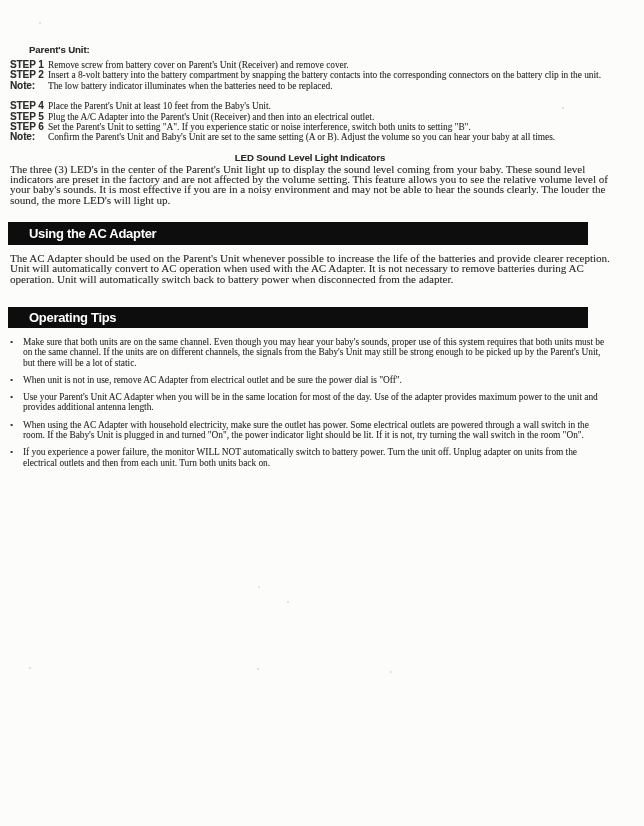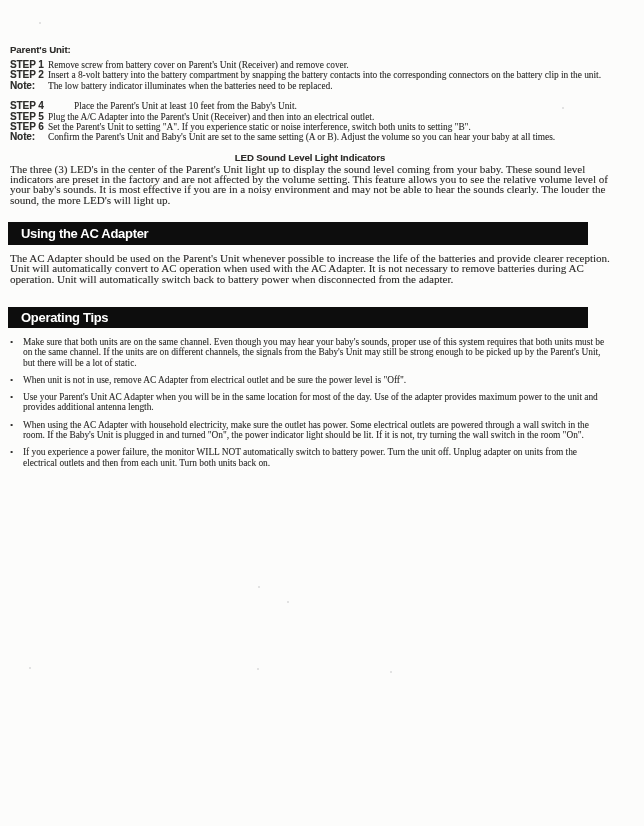--- a/index.html
+++ b/index.html
@@ -21,24 +21,25 @@
     left: 10px; top: 0;
     width: 600px;
     text-shadow: 0.2px 0.2px 0.4px rgba(70,70,70,0.35);
   }
   .unit-heading {
     font-family: "Liberation Sans", sans-serif;
     font-weight: bold;
     font-size: 9.6px;
     margin-top: 44px;
     letter-spacing: -0.1px;
+    margin-left: 19px;
   }
   .steps { margin-top: 5px; font-size: 9.3px; line-height: 10.4px; }
   .step-row { display: flex; }
-  .step-row.group-gap { margin-top: 10px; gap: 26px; }
+  .step-row.group-gap { margin-top: 10px; }
   .step-label {
     flex: 0 0 38px;
     font-family: "Liberation Sans", sans-serif;
     font-weight: bold;
     font-size: 10px;
     line-height: 10.4px;
     letter-spacing: -0.1px;
   }
   .step-text { flex: 1; }
   .led-heading {
@@ -53,21 +54,21 @@
   .section-bar {
     margin-left: -2px;
     width: 580px; height: 23px;
     background: var(--bar-bg);
     color: #ffffff;
     font-family: "Liberation Sans", sans-serif;
     font-weight: bold;
     font-size: 13px;
     letter-spacing: -0.3px;
     line-height: 23px;
-    padding-left: 13px;
+    padding-left: 21px;
     box-sizing: border-box;
     text-shadow: none;
   }
   .bar-ac { margin-top: 17px; }
   .ac-body { margin-top: 8px; }
   .bar-tips { margin-top: 23px; height: 21px; line-height: 21px; }
   .tips { margin-top: 9px; }
   .tip-row { display: flex; font-size: 9.3px; line-height: 10.3px; }
   .tip-row + .tip-row { margin-top: 7px; }
   .bullet {
@@ -130,21 +131,21 @@
 
   <div class="section-bar bar-tips">Operating Tips</div>
 
   <div class="tips">
     <div class="tip-row">
       <span class="bullet">•</span>
       <span class="tip-text">Make sure that both units are on the same channel. Even though you may hear your baby's sounds, proper use of this system requires that both units must be on the same channel. If the units are on different channels, the signals from the Baby's Unit may still be strong enough to be picked up by the Parent's Unit, but there will be a lot of static.</span>
     </div>
     <div class="tip-row">
       <span class="bullet">•</span>
-      <span class="tip-text">When unit is not in use, remove AC Adapter from electrical outlet and be sure the power level is "Off".</span>
+      <span class="tip-text">When unit is not in use, remove AC Adapter from electrical outlet and be sure the power dial is "Off".</span>
     </div>
     <div class="tip-row">
       <span class="bullet">•</span>
       <span class="tip-text">Use your Parent's Unit AC Adapter when you will be in the same location for most of the day. Use of the adapter provides maximum power to the unit and provides additional antenna length.</span>
     </div>
     <div class="tip-row">
       <span class="bullet">•</span>
       <span class="tip-text">When using the AC Adapter with household electricity, make sure the outlet has power. Some electrical outlets are powered through a wall switch in the room. If the Baby's Unit is plugged in and turned "On", the power indicator light should be lit. If it is not, try turning the wall switch in the room "On".</span>
     </div>
     <div class="tip-row">

